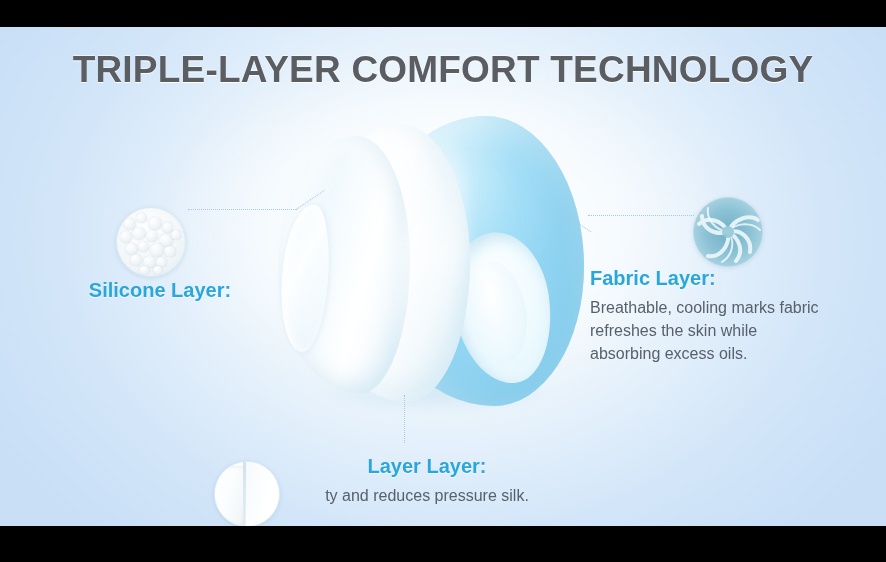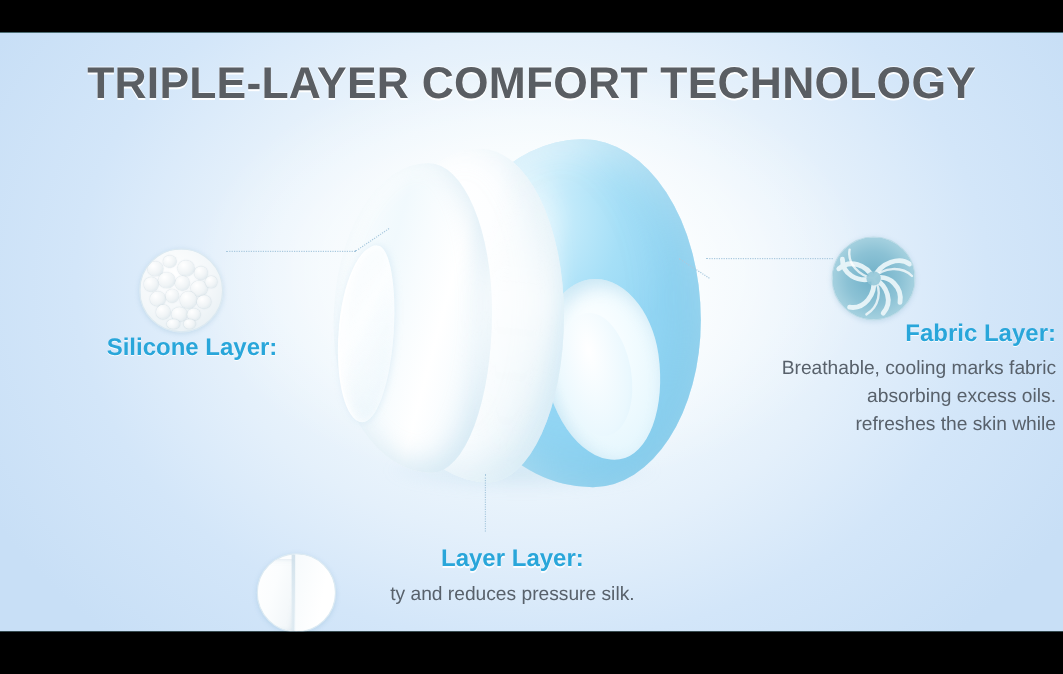--- a/index.html
+++ b/index.html
@@ -250,21 +250,21 @@
   }
   .blk-body {
     font-size: 16px;
     line-height: 23px;
     color: #58616b;
     margin: 0;
   }
   .blk-body span { display: block; white-space: nowrap; }
 
   #block-silicone { left: 10px; top: 252px; width: 300px; text-align: center; }
-  #block-fabric   { left: 590px; top: 240px; width: 290px; text-align: right; }
+  #block-fabric   { left: 590px; top: 240px; width: 290px; text-align: left; }
   #block-sponge   { left: 272px; top: 428px; width: 310px; text-align: center; }
 </style>
 </head>
 <body>
 
 <div id="stage">
 
   <div class="bar bar-top"></div>
   <div class="bar bar-bottom"></div>
 
@@ -346,22 +346,22 @@
     </div>
 
     <div class="block" id="block-silicone">
       <p class="blk-head">Silicone Layer:</p>
     </div>
 
     <div class="block" id="block-fabric">
       <p class="blk-head">Fabric Layer:</p>
       <p class="blk-body">
         <span>Breathable, cooling marks fabric</span>
+        <span>refreshes the skin while</span>
         <span>absorbing excess oils.</span>
-        <span>refreshes the skin while</span>
       </p>
     </div>
 
     <div class="block" id="block-sponge">
       <p class="blk-head">Layer Layer:</p>
       <p class="blk-body">
         <span>ty and reduces pressure silk.</span>
       </p>
     </div>
 

